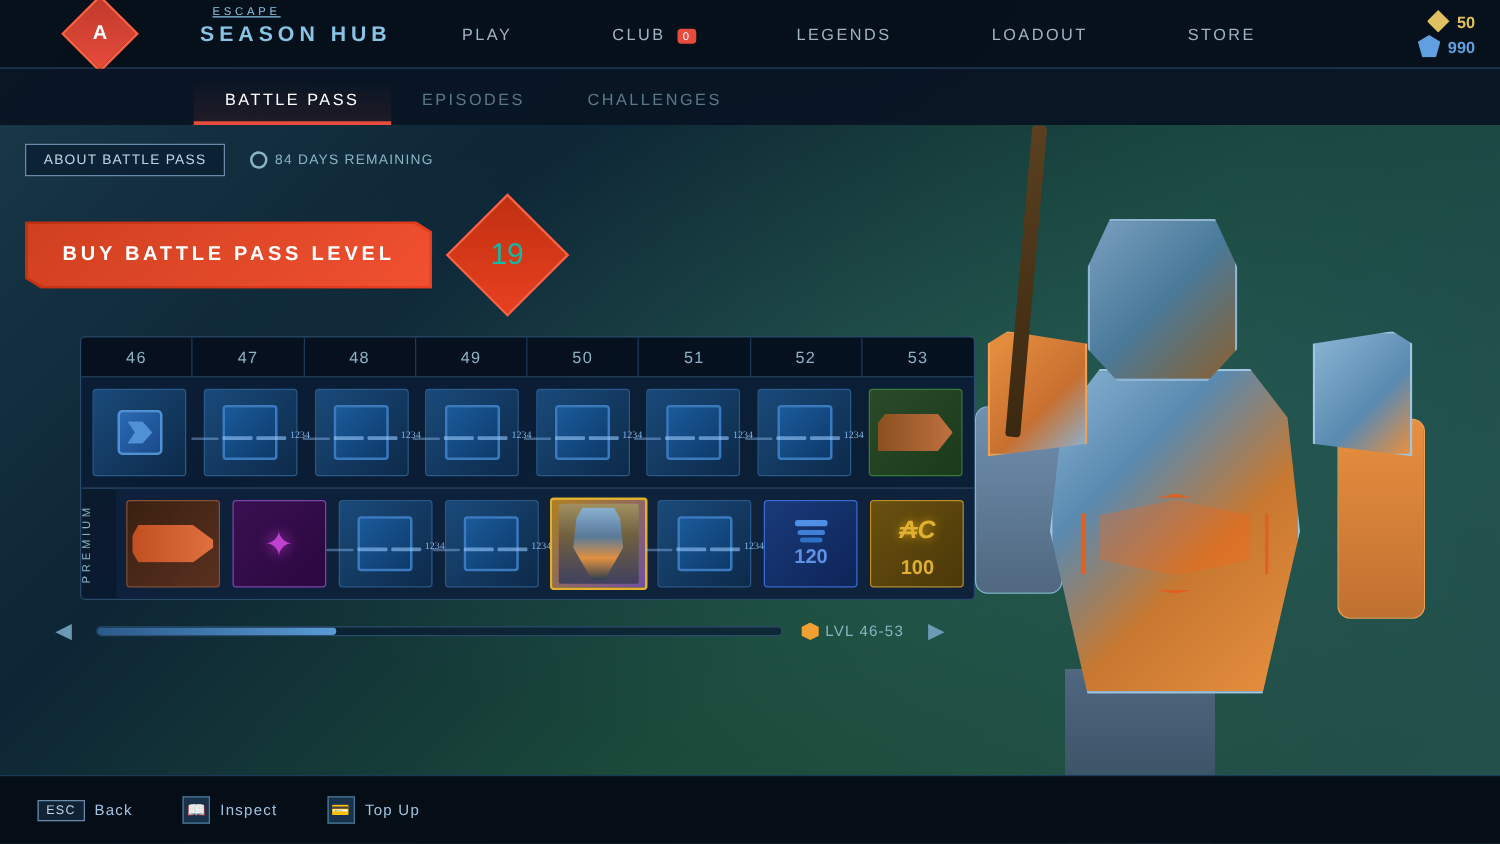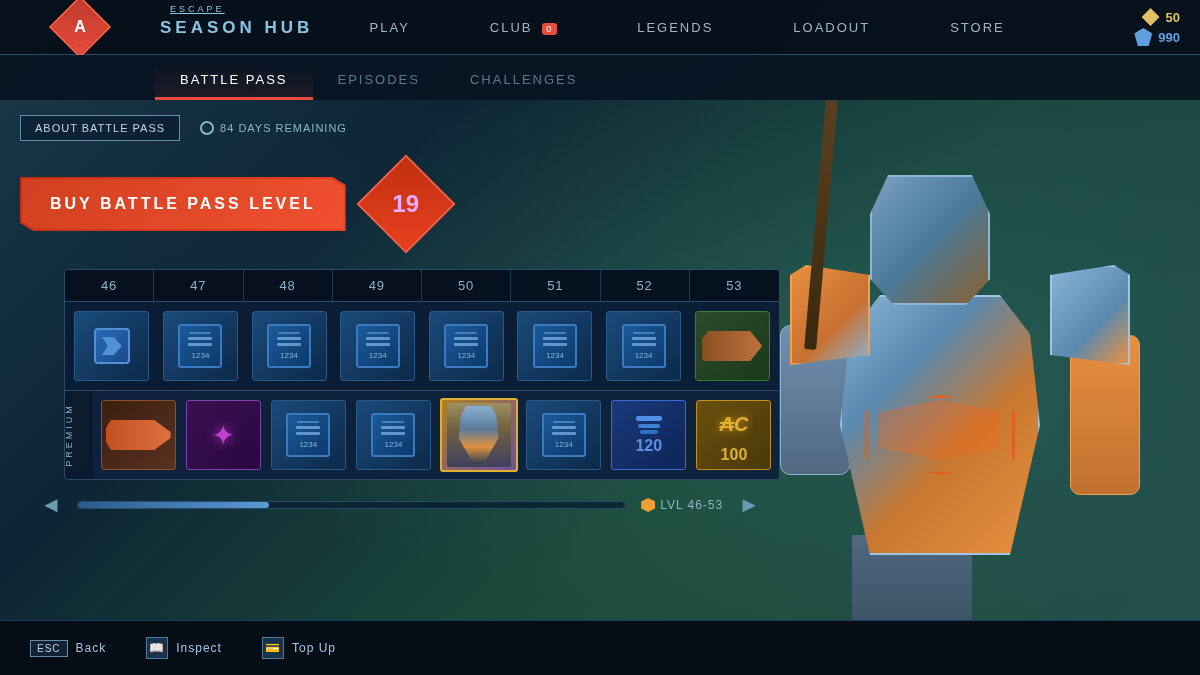--- a/index.html
+++ b/index.html
@@ -388,22 +388,22 @@
       height: 70px;
       background: linear-gradient(135deg, #c03010, #e84020);
       transform: rotate(45deg);
       border: 2px solid #ff6040;
       position: absolute;
     }
     .level-num {
       position: relative;
       z-index: 2;
       font-size: 24px;
-      font-weight: bold;
-      color: #f0abfc;
+      font-weight: normal;
+      color: #14b8a6;
     }
 
     .item-info { flex: 1; }
     .item-name {
       font-size: 22px;
       color: white;
       letter-spacing: 3px;
       text-transform: uppercase;
       font-weight: bold;
     }
@@ -484,24 +484,25 @@
       height: 44px;
       background: linear-gradient(135deg, #1a5a9a, #0d3a6a);
       border: 2px solid #3a7ac0;
       border-radius: 3px;
       display: flex;
       align-items: center;
       justify-content: center;
     }
     .pack-lines {
       display: flex;
-      flex-direction: column;
+      flex-direction: row;
       gap: 3px;
-      align-items: center;
+      align-items: flex-end;
       padding: 4px;
+      font-family: Liberation Serif, serif;
     }
     .pack-line {
       width: 24px;
       height: 3px;
       background: rgba(150,200,255,0.6);
       border-radius: 1px;
     }
     .pack-line:first-child { width: 20px; }
     .pack-line.stack {
       width: 22px;

